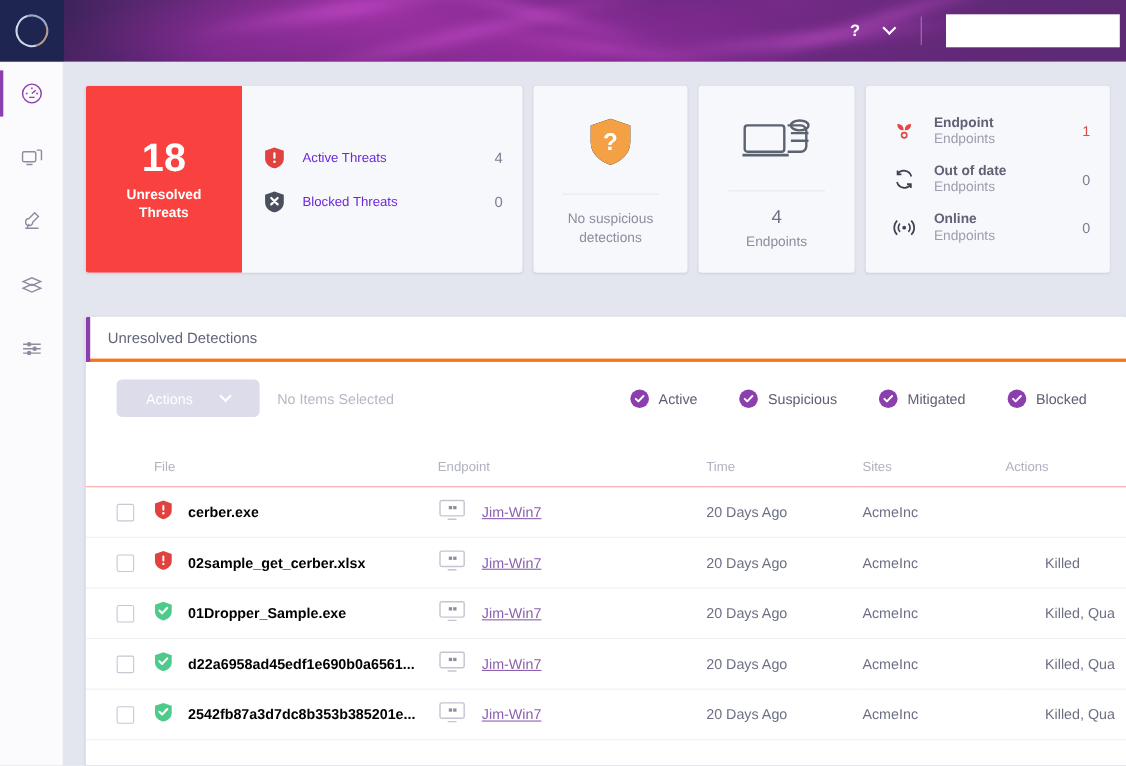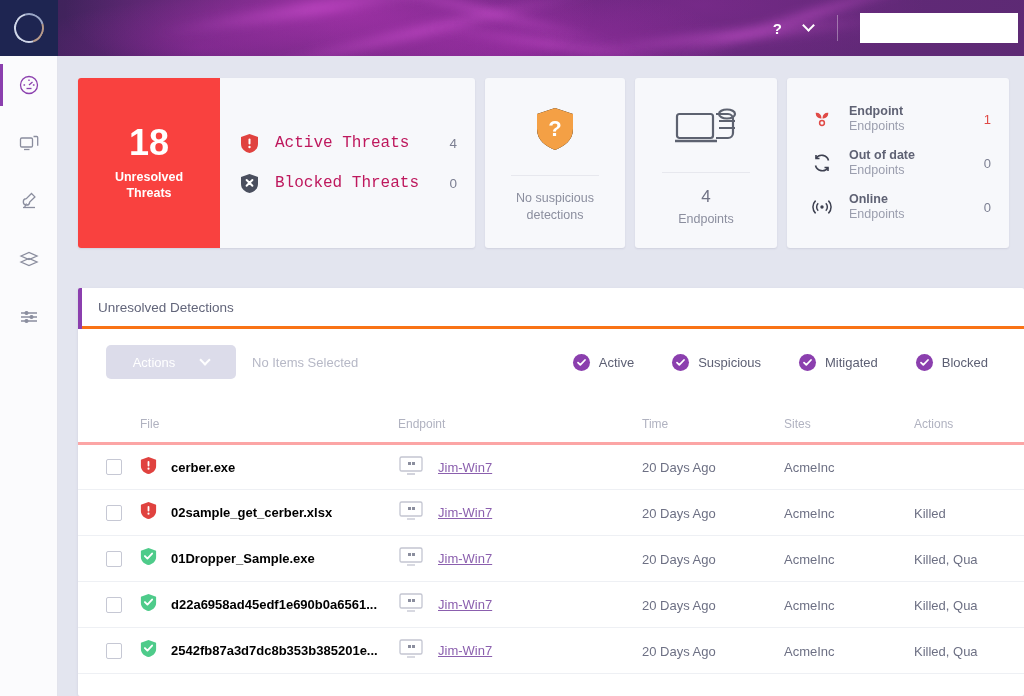--- a/index.html
+++ b/index.html
@@ -83,21 +83,21 @@
   .card-threats { width: 397px; height: 170px; display: flex; overflow: hidden; }
   .threat-big {
     width: 142px; background: #f9413f; color: #fff;
     display: flex; flex-direction: column; align-items: center; justify-content: center;
   }
   .threat-num { font-size: 36px; font-weight: bold; line-height: 1; margin-bottom: 8px; }
   .threat-cap { font-size: 12.5px; font-weight: bold; text-align: center; line-height: 1.28; }
   .threat-list { flex: 1; display: flex; flex-direction: column; justify-content: center; padding: 0 18px 0 20px; }
   .threat-line { display: flex; align-items: center; height: 40px; }
   .threat-line .ic { width: 22px; margin-right: 13px; display: flex; align-items: center; }
-  .threat-line .lbl { flex: 1; font-size: 16px; color: #be185d; font-family: Liberation Mono, monospace; }
+  .threat-line .lbl { flex: 1; font-size: 12px; color: #6d28d9; }
   .threat-line .val { font-size: 13.5px; color: #7c7f92; }
 
   .card-susp { width: 140px; height: 170px; display: flex; flex-direction: column;
                align-items: center; justify-content: center; padding-top: 4px; }
   .card-endp { width: 142px; height: 170px; display: flex; flex-direction: column;
                align-items: center; justify-content: center; padding-top: 4px; }
   .card-divider { width: 88px; height: 1px; background: #e7e8ee; margin: 18px 0 14px; }
   .susp-text { font-size: 12.5px; color: #8b8e9e; text-align: center; line-height: 1.35; }
   .endp-num { font-size: 17px; color: #6f7284; margin-bottom: 5px; }
   .endp-lbl { font-size: 12.5px; color: #8b8e9e; }
@@ -140,36 +140,36 @@
   .fchk { width: 17px; height: 17px; border-radius: 50%; background: #8b3fae;
           display: flex; align-items: center; justify-content: center; }
   .fchk svg { display: block; }
   .filter span { font-size: 13px; color: #5c5f73; }
   .showing { font-size: 13px; color: #b6b8c6; margin-top: 16px; }
 
   
   table { width: 100%; border-collapse: collapse; table-layout: fixed; }
   th {
     font-size: 12px; color: #b0b2c0; font-weight: normal; text-align: left;
-    padding: 0 0 11px 0; border-bottom: 3px solid #fca5a5;
+    padding: 0 0 11px 0; border-bottom: 1px solid #fca5a5;
   }
   td { padding: 0; border-bottom: 1px solid #eef0f4; height: 46px; vertical-align: middle; }
   .c-chk   { width: 62px; padding-left: 28px !important; }
   .c-file  { width: 258px; }
   .c-endp  { width: 244px; }
   .c-time  { width: 142px; }
   .c-site  { width: 130px; }
   .c-act   { width: 110px; }
   .rowchk { width: 16px; height: 16px; border: 1.5px solid #c6c8d4; border-radius: 2px; background: #fff; cursor: pointer; }
   .file-cell { display: flex; align-items: center; gap: 14px; }
   .file-name { font-size: 13px; color: #000000; font-weight: bold; white-space: nowrap; overflow: hidden; }
   .endp-cell { display: flex; align-items: center; gap: 14px; }
   .endp-link { font-size: 13px; color: #8b5fae; text-decoration: underline; cursor: pointer; }
   .cell-txt { font-size: 13px; color: #6d7084; white-space: nowrap; }
-  .cell-act { font-size: 13px; color: #6d7084; white-space: nowrap; overflow: hidden; }
+  .cell-act { font-size: 13px; color: #6d7084; white-space: nowrap; overflow: hidden; margin-left: 36px; }
   thead th.c-chk { padding-left: 28px !important; }
 </style>
 </head>
 <body>
 
 <div class="app">
 
   <div class="header">
     <div class="hdr-streak s1"></div>
     <div class="hdr-streak s2"></div>

